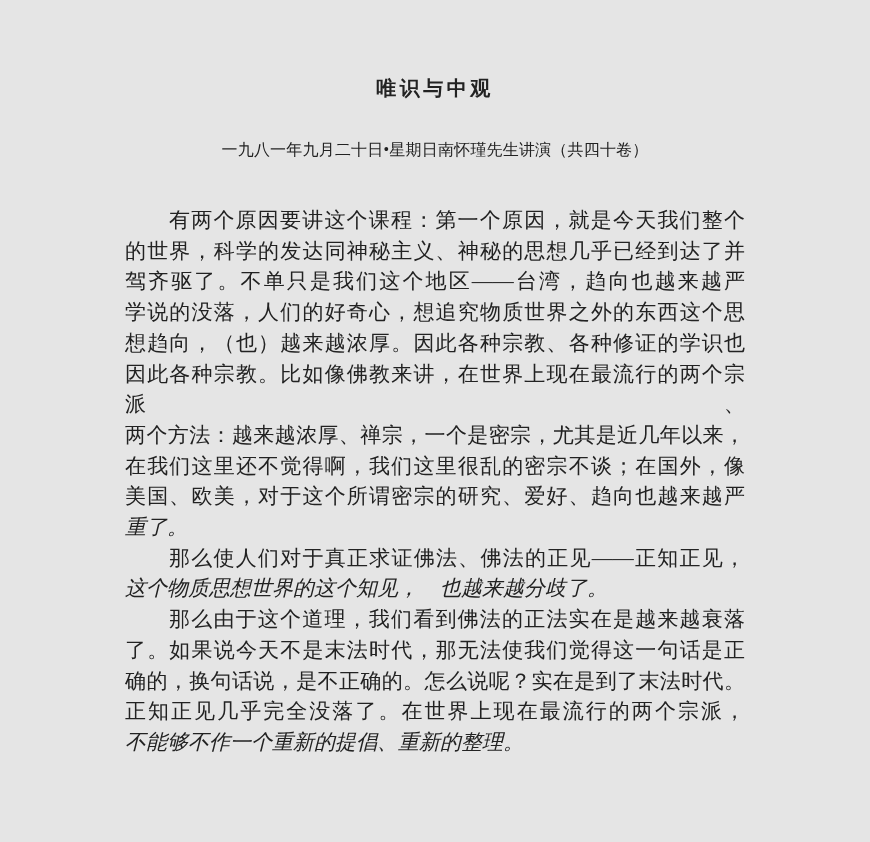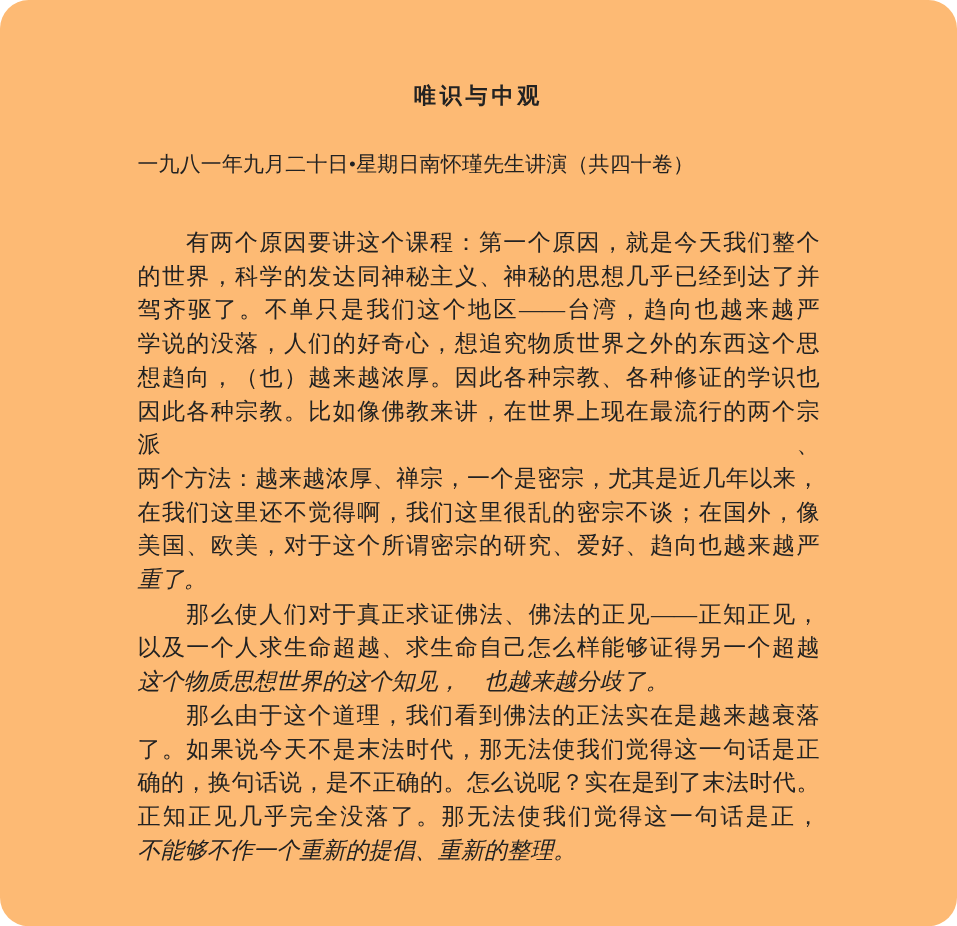--- a/index.html
+++ b/index.html
@@ -12,38 +12,37 @@
     height: 842px;
     overflow: hidden;
     font-family: "Liberation Serif", "DejaVu Serif", serif;
     color: #222222;
   }
   .page {
     box-sizing: border-box;
     width: 870px;
     height: 842px;
     padding: 75px 125px 0 125px;
-    background: #fdba74;
-    border-radius: 26px;
+    background: #e5e5e5;
   }
   .doc-title {
     margin: 0 0 36px 0;
     font-size: 20px;
     line-height: 26px;
     font-weight: bold;
     letter-spacing: 3.5px;
     text-align: center;
   }
   .doc-subtitle {
     margin: 0 0 42px 0;
-    font-size: 19px;
+    font-size: 16px;
     line-height: 26px;
     font-weight: normal;
     letter-spacing: 0.2px;
-    text-align: left;
+    text-align: center;
     white-space: nowrap;
   }
   .doc-body {
     font-size: 21px;
   }
   .para {
     margin: 0;
   }
   .line {
     line-height: 30.7px;
@@ -74,24 +73,23 @@
         <div class="line">学说的没落，人们的好奇心，想追究物质世界之外的东西这个思</div>
         <div class="line">想趋向，（也）越来越浓厚。因此各种宗教、各种修证的学识也</div>
         <div class="line">因此各种宗教。比如像佛教来讲，在世界上现在最流行的两个宗派、</div>
         <div class="line">两个方法：越来越浓厚、禅宗，一个是密宗，尤其是近几年以来，</div>
         <div class="line">在我们这里还不觉得啊，我们这里很乱的密宗不谈；在国外，像</div>
         <div class="line">美国、欧美，对于这个所谓密宗的研究、爱好、趋向也越来越严</div>
         <div class="line last">重了。</div>
       </div>
       <div class="para">
         <div class="line first">那么使人们对于真正求证佛法、佛法的正见——正知正见，</div>
-        <div class="line">以及一个人求生命超越、求生命自己怎么样能够证得另一个超越</div>
         <div class="line last">这个物质思想世界的这个知见，　也越来越分歧了。</div>
       </div>
       <div class="para">
         <div class="line first">那么由于这个道理，我们看到佛法的正法实在是越来越衰落</div>
         <div class="line">了。如果说今天不是末法时代，那无法使我们觉得这一句话是正</div>
         <div class="line">确的，换句话说，是不正确的。怎么说呢？实在是到了末法时代。</div>
-        <div class="line">正知正见几乎完全没落了。那无法使我们觉得这一句话是正，</div>
+        <div class="line">正知正见几乎完全没落了。在世界上现在最流行的两个宗派，</div>
         <div class="line last">不能够不作一个重新的提倡、重新的整理。</div>
       </div>
     </div>
 </div>
 
 </body></html>

